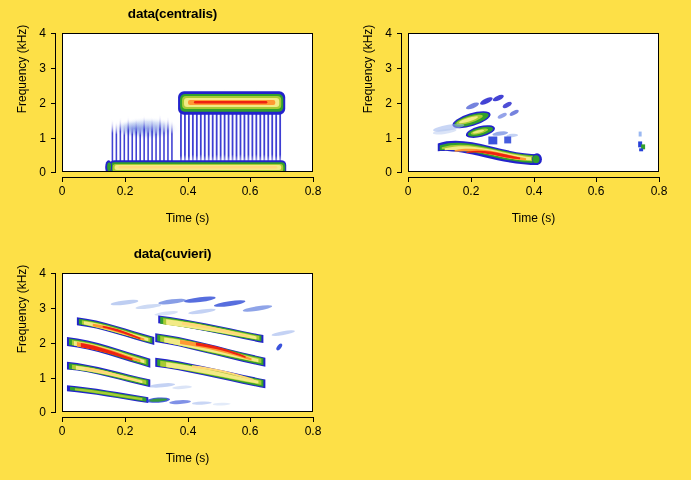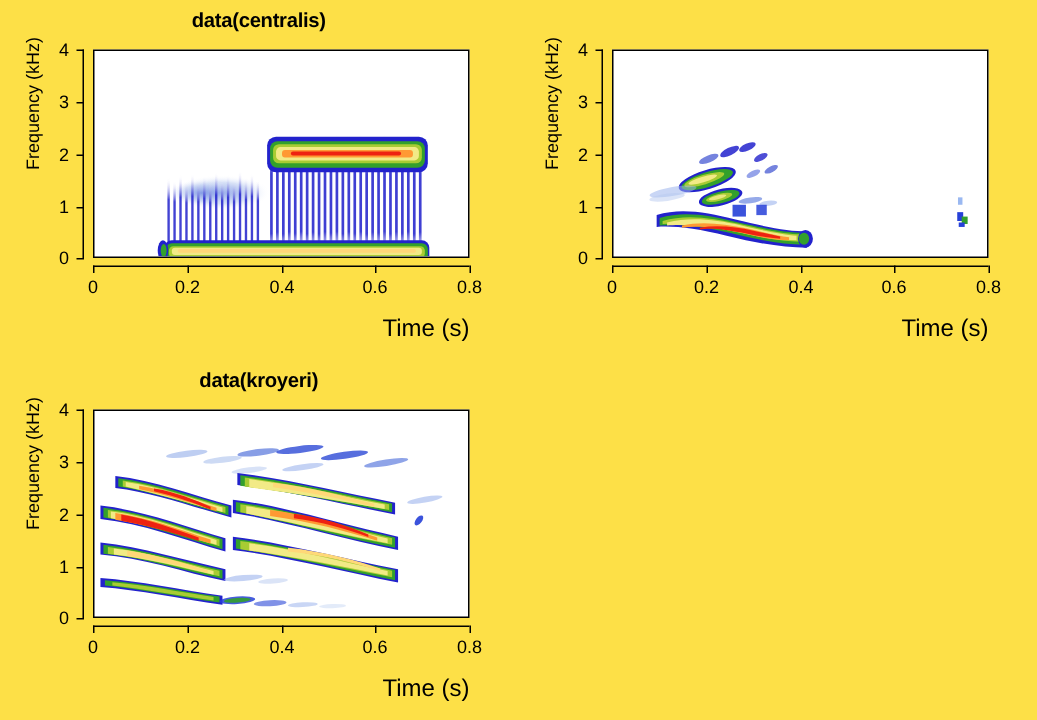--- a/index.html
+++ b/index.html
@@ -25,22 +25,22 @@
   .tick-y{position:absolute;left:51px;width:5px;height:1px;background:#000;}
   .tick-x{position:absolute;top:177px;width:1px;height:5px;background:#000;}
 
   .lab-y{position:absolute;right:0;width:40px;left:6px;text-align:right;
          font-size:12px;color:#000;transform:translateY(-50%);}
   .lab-x{position:absolute;top:184px;width:40px;text-align:center;
          font-size:12px;color:#000;transform:translateX(-20px);}
 
   .ylabel{position:absolute;left:-38px;top:62px;width:120px;text-align:center;
           font-size:12px;color:#000;transform:rotate(-90deg);transform-origin:center center;}
-  .xlabel{position:absolute;left:62px;top:211px;width:251px;text-align:right;
-          font-size:16px;color:#000;}
+  .xlabel{position:absolute;left:62px;top:211px;width:251px;text-align:center;
+          font-size:12px;color:#000;}
 
   .spec{position:absolute;left:0;top:0;width:100%;height:100%;}
 </style>
 </head>
 <body>
 
 <div class="canvas">
 
   <div class="panel p1">
     <div class="title">data(centralis)</div>
@@ -262,21 +262,21 @@
     <div class="lab-x" style="left:125px">0.2</div>
     <div class="lab-x" style="left:188px">0.4</div>
     <div class="lab-x" style="left:250px">0.6</div>
     <div class="lab-x" style="left:313px">0.8</div>
 
     <div class="ylabel">Frequency (kHz)</div>
     <div class="xlabel">Time (s)</div>
   </div>
 
   <div class="panel p3">
-    <div class="title">data(kroyeri)</div>
+    <div class="title">data(cuvieri)</div>
 
     <div class="box">
       <svg class="spec" viewBox="0 0 251 139" preserveAspectRatio="none">
         <defs>
             <clipPath id="clipP3">
               <rect x="0" y="0" width="251" height="139"></rect>
             </clipPath>
           </defs>
         <g clip-path="url(#clipP3)">
 

